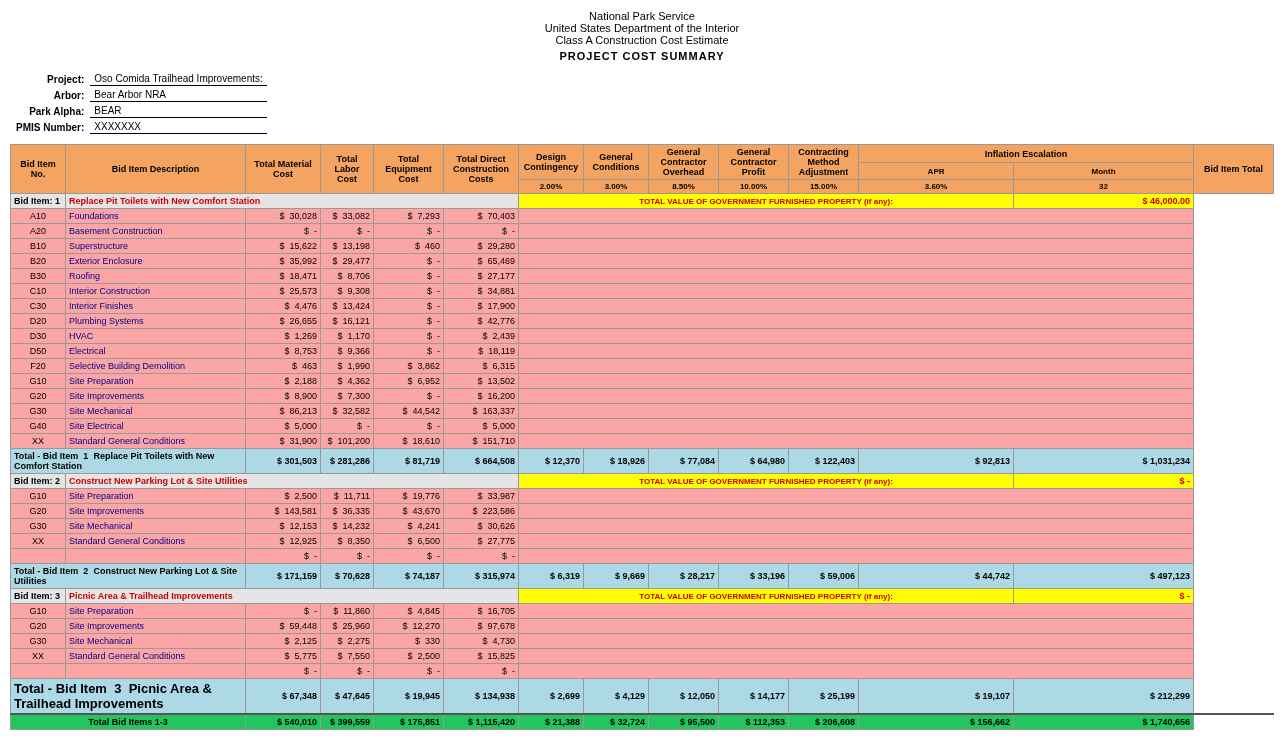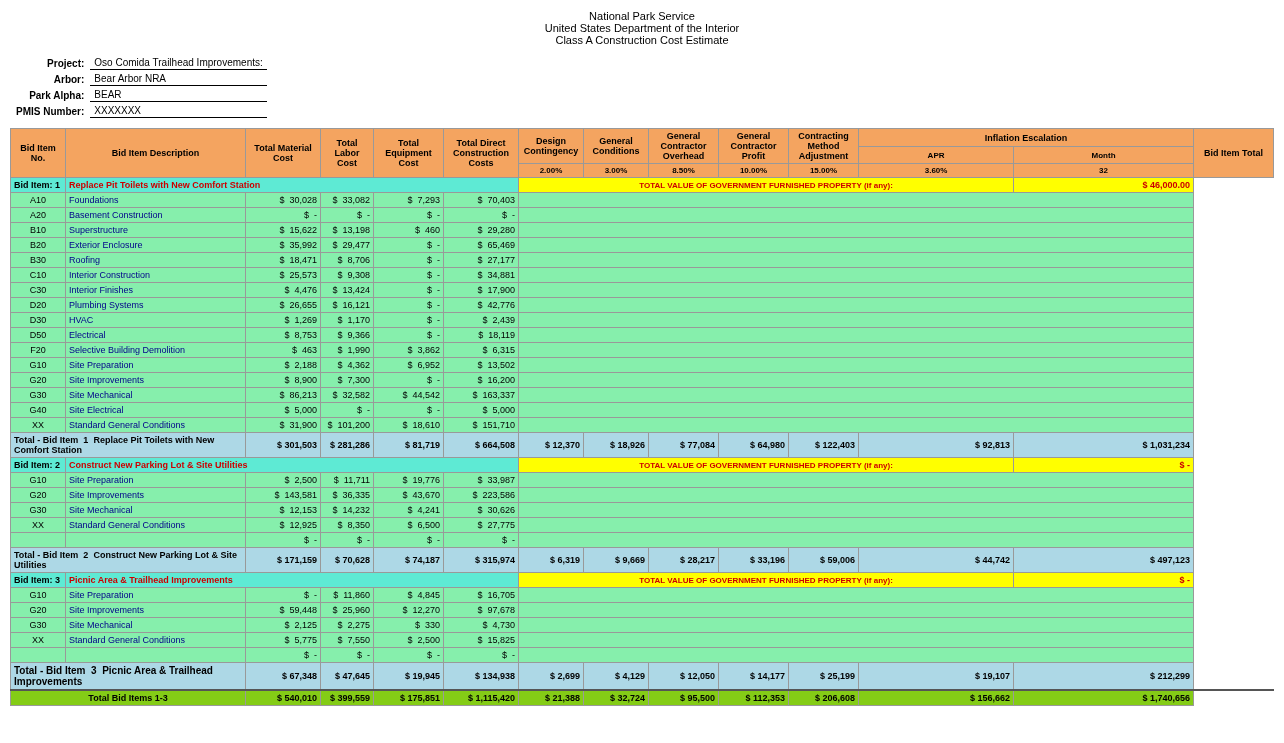--- a/index.html
+++ b/index.html
@@ -17,45 +17,46 @@
     
     
     .main-table { width: 100%; border-collapse: collapse; font-size: 9px; }
     .main-table th, .main-table td { border: 1px solid #999; padding: 2px 3px; vertical-align: middle; }
     
     
     .th-header { background-color: #f4a460 !important; text-align: center; font-weight: bold; font-size: 9px; }
     .th-sub { background-color: #f4a460 !important; text-align: center; font-size: 8px; }
     
     
-    .bid-item-row { background-color: #5eead4; }
+    .bid-item-row { background-color: #e5e5e5; }
     .bid-item-gov { background-color: #ffff00; font-size: 8px; font-weight: bold; color: #c00; text-align: center; }
     
     
-    .detail-row { background-color: #86efac; }
+    .detail-row { background-color: #fca5a5; }
     .detail-row td { font-size: 9px; }
     .code-cell { text-align: center; }
     .desc-cell { color: #00008b; }
     .money-cell { text-align: right; }
     
     
     .total-row { background-color: #add8e6; font-weight: bold; font-size: 9px; }
-    .grand-total-row { background-color: #84cc16; font-weight: bold; font-size: 9px; }
+    .grand-total-row { background-color: #22c55e; font-weight: bold; font-size: 9px; }
     
     
     .underline { border-bottom: 1px solid #000; }
   </style>
 </head>
 <body>
 <div class="page">
 
 <div class="header-center">
   <div>National Park Service</div>
   <div>United States Department of the Interior</div>
   <div>Class A Construction Cost Estimate</div>
+  <div class="project-summary-title">PROJECT COST SUMMARY</div>
 </div>
 
 <div class="meta-section">
   <table class="meta-left">
     <tbody>
           <tr>
       <td>Project:</td>
       <td class="underline">Oso Comida Trailhead Improvements:</td>
     </tr>
     <tr>
@@ -403,21 +404,21 @@
       <td class="code-cell"></td>
       <td class="desc-cell"></td>
       <td class="money-cell">$&nbsp;&nbsp;-</td>
       <td class="money-cell">$&nbsp;&nbsp;-</td>
       <td class="money-cell">$&nbsp;&nbsp;-</td>
       <td class="money-cell">$&nbsp;&nbsp;-</td>
       <td colspan="7"></td>
     </tr>
 
     <tr class="total-row">
-      <td colspan="2" style="font-size:10px;">
+      <td colspan="2" style="font-size:13px;">
         <span>Total - Bid Item</span>&nbsp;
         <span>3</span>&nbsp;
         <span>Picnic Area &amp; Trailhead Improvements</span>
       </td>
       <td class="money-cell">$ 67,348</td>
       <td class="money-cell">$ 47,645</td>
       <td class="money-cell">$ 19,945</td>
       <td class="money-cell">$ 134,938</td>
       <td class="money-cell">$ 2,699</td>
       <td class="money-cell">$ 4,129</td>

